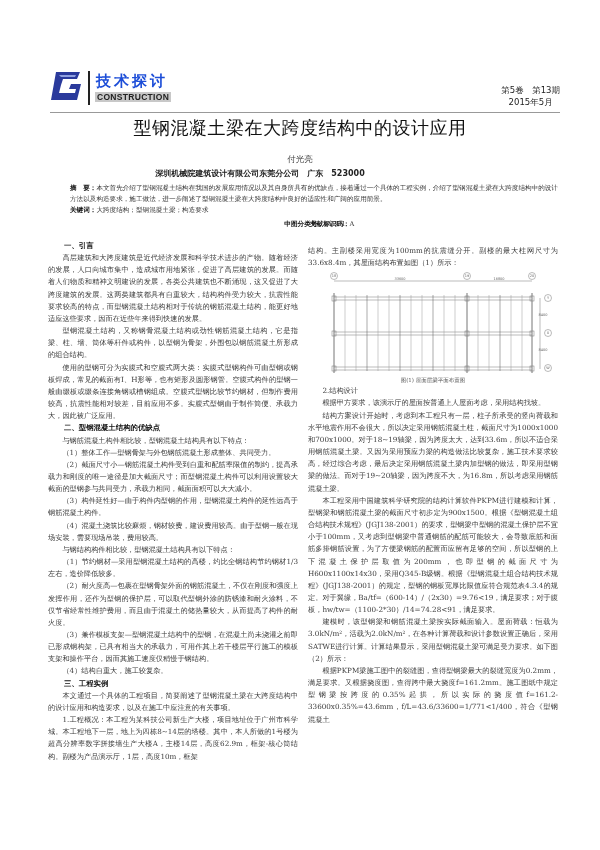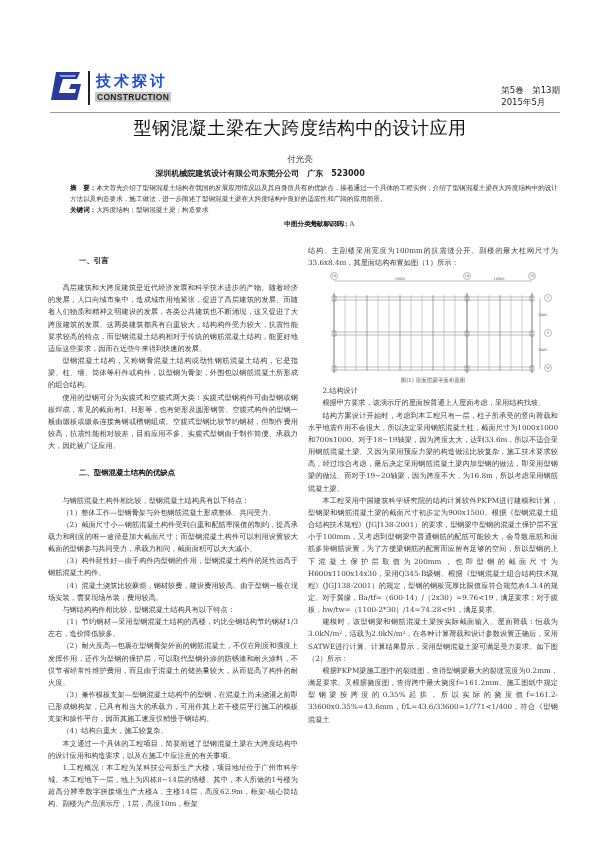--- a/index.html
+++ b/index.html
@@ -5,40 +5,40 @@
   html, body { margin:0; padding:0; background:#ffffff; }
   body { width:600px; height:850px; position:relative; overflow:hidden;
          font-family:"DejaVu Serif", serif; color:#333; }
   .header { position:absolute; left:50px; top:68px; width:510px; height:44px; }
   .logo { position:absolute; left:0; top:2px; width:32px; height:32px; }
   .brand-divider { position:absolute; left:38px; top:3px; width:1.5px; height:34px; background:#222; }
   .brand-cn { position:absolute; left:46px; top:4px; font-family:"DejaVu Sans", sans-serif; font-weight:bold;
               font-size:15px; letter-spacing:3px; color:#1d4ed8; }
   .brand-en { position:absolute; left:45px; top:24px; background:#c8c8c8; color:#222;
               font-family:Liberation Sans, sans-serif; font-size:8.5px; font-weight:bold; padding:0 2px; letter-spacing:0.3px; }
-  .issue { position:absolute; right:0; top:16px; text-align:left; font-family:"DejaVu Sans", sans-serif;
+  .issue { position:absolute; right:0; top:16px; text-align:center; font-family:"DejaVu Sans", sans-serif;
            font-size:8.5px; line-height:12px; color:#222; }
   .header-rule { position:absolute; left:50px; top:112px; width:510px; height:1px; background:#999; }
   .title { position:absolute; left:0; top:116px; width:600px; text-align:center;
            font-family:"DejaVu Sans", sans-serif; font-size:18px; color:#111; letter-spacing:0.5px; }
   .author { position:absolute; left:0; top:154px; width:600px; text-align:center; font-size:8.5px; color:#444; }
   .affil { position:absolute; left:0; top:168px; width:520px; text-align:center;
            font-family:"DejaVu Sans", sans-serif; font-size:8px; font-weight:bold; color:#222; }
   .abstract { position:absolute; left:48px; top:183px; width:512px; font-size:6.6px; line-height:11px; color:#333; }
   .abstract .lbl { font-family:"DejaVu Sans", sans-serif; font-weight:bold; color:#111; }
   .indent { padding-left:22px; }
   .meta-row { position:absolute; left:70px; top:220px; width:490px; font-size:6.6px; color:#333;text-align:center; }
   .meta-row .lbl { font-family:"DejaVu Sans", sans-serif; font-weight:bold; color:#111; }
   .meta-right { position:absolute; left:240px; top:0; }
   .col { position:absolute; top:240px; width:250px; font-size:7.2px; line-height:12.15px; color:#3a3a3a; text-align:justify; }
   .col.left { left:48px; }
   .col.right { left:308px; top:245px; }
   .col p { margin:0; text-indent:2em; }
   .col p.noind { text-indent:0; }
-  .col h3 { margin:15px; font-family:"DejaVu Sans", sans-serif; font-size:7.4px; font-weight:bold; color:#111;
+  .col h3 { margin:0; font-family:"DejaVu Sans", sans-serif; font-size:7.4px; font-weight:bold; color:#111;
             padding-left:16px; line-height:12.15px; }
   .figure { position:relative; width:250px; height:104px; margin:2px 0 0 0; }
   .fig-caption { text-align:center; font-size:5.5px; color:#555; line-height:10px; }
 </style>
 </head>
 <body>
 
 <div class="header">
   <svg class="logo" viewBox="0 0 32 32">
     <polygon points="6,2 30,2 27,9 13,9 11,15 9,23 25,23 26,19 19,19 21,14 31,14 27,30 1,30" fill="#2a3a9c"></polygon>
@@ -81,20 +81,21 @@
   <p>与钢筋混凝土构件相比较，型钢混凝土结构具有以下特点：</p>
   <p>（1）整体工作—型钢骨架与外包钢筋混凝土形成整体、共同受力。</p>
   <p>（2）截面尺寸小—钢筋混凝土构件受到自重和配筋率限值的制约，提高承载力和刚度的唯一途径是加大截面尺寸；而型钢混凝土构件可以利用设置较大截面的型钢参与共同受力，承载力相同，截面面积可以大大减小。</p>
   <p>（3）构件延性好—由于构件内型钢的作用，型钢混凝土构件的延性远高于钢筋混凝土构件。</p>
   <p>（4）混凝土浇筑比较麻烦，钢材较费，建设费用较高。由于型钢一般在现场安装，需要现场吊装，费用较高。</p>
   <p>与钢结构构件相比较，型钢混凝土结构具有以下特点：</p>
   <p>（1）节约钢材—采用型钢混凝土结构的高楼，约比全钢结构节约钢材1/3左右，造价降低较多。</p>
   <p>（2）耐火度高—包裹在型钢骨架外面的钢筋混凝土，不仅在刚度和强度上发挥作用，还作为型钢的保护层，可以取代型钢外涂的防锈漆和耐火涂料，不仅节省经常性维护费用，而且由于混凝土的储热量较大，从而提高了构件的耐火度。</p>
   <p>（3）兼作模板支架—型钢混凝土结构中的型钢，在混凝土尚未浇灌之前即已形成钢构架，已具有相当大的承载力，可用作其上若干楼层平行施工的模板支架和操作平台，因而其施工速度仅稍慢于钢结构。</p>
   <p>（4）结构自重大，施工较复杂。</p>
+  <h3>三、工程实例</h3>
   <p>本文通过一个具体的工程项目，简要阐述了型钢混凝土梁在大跨度结构中的设计应用和构造要求，以及在施工中应注意的有关事项。</p>
   <p>1.工程概况：本工程为某科技公司新生产大楼，项目地址位于广州市科学城。本工程地下一层，地上为四栋8~14层的塔楼。其中，本人所做的1号楼为超高分辨率数字拼接墙生产大楼A，主楼14层，高度62.9m，框架-核心筒结构。副楼为产品演示厅，1层，高度10m，框架</p>
 </div>
 
 <div class="col right">
   <p class="noind">结构。主副楼采用宽度为100mm的抗震缝分开。副楼的最大柱网尺寸为33.6x8.4m，其屋面结构布置如图（1）所示：</p>
   <div class="figure">
     <svg width="250" height="104" viewBox="0 0 250 104">
       <g stroke="#777" stroke-width="0.5" fill="none">
         <line x1="26" y1="10" x2="224" y2="10"></line>

